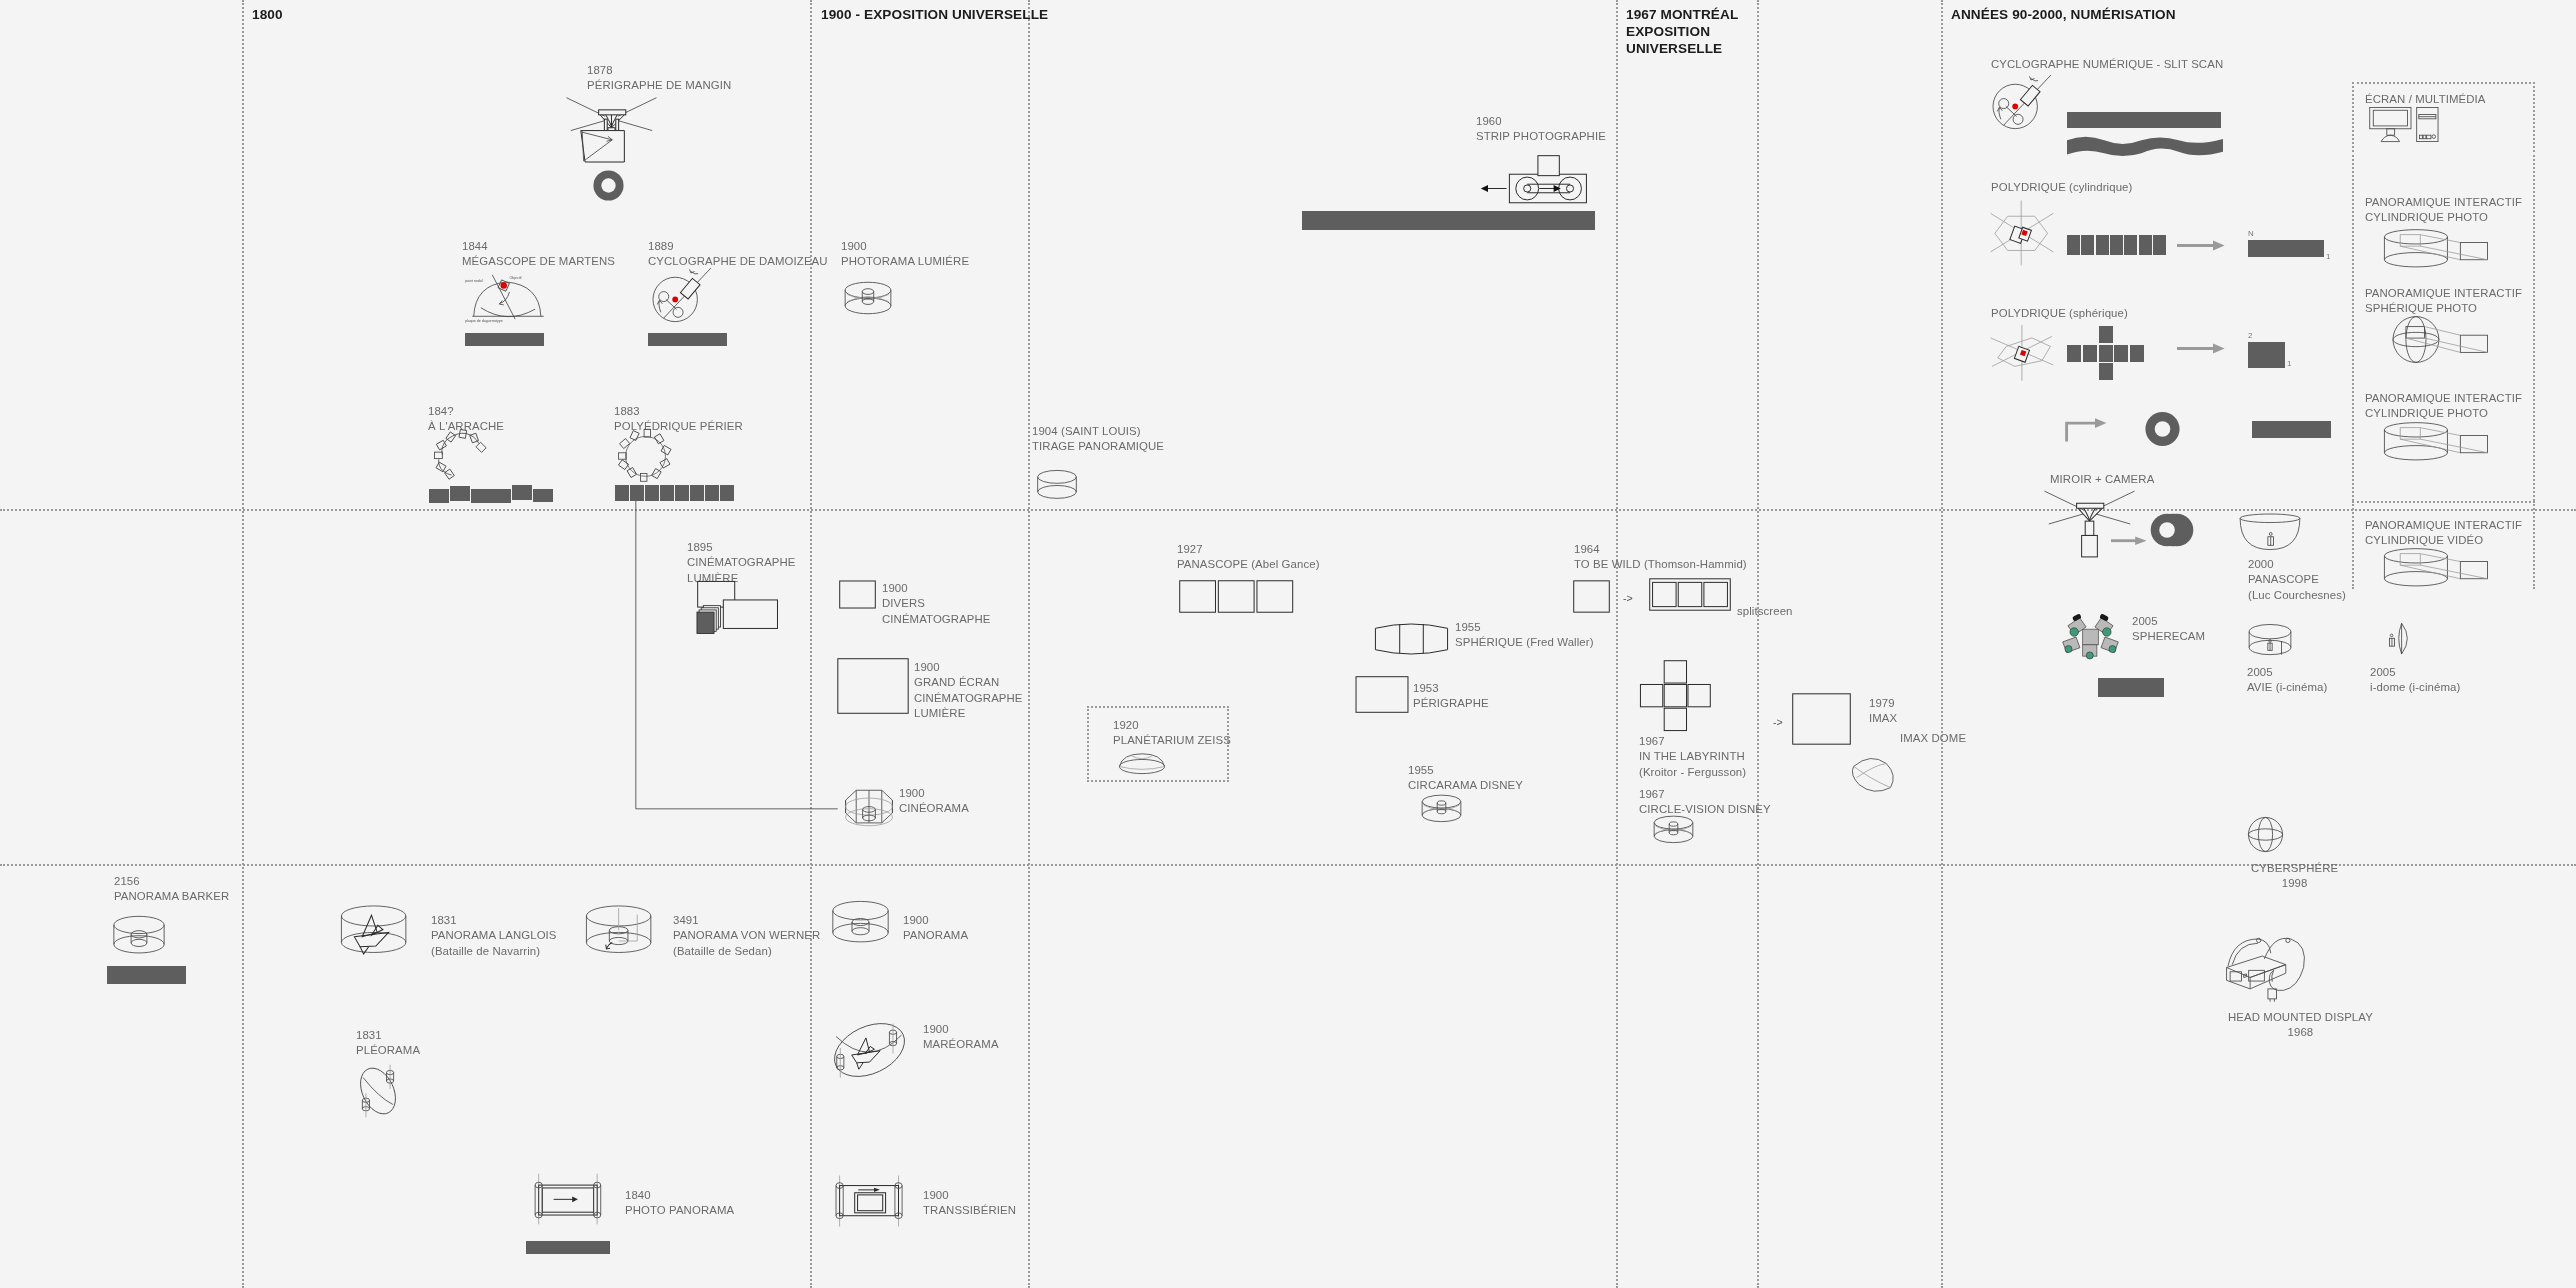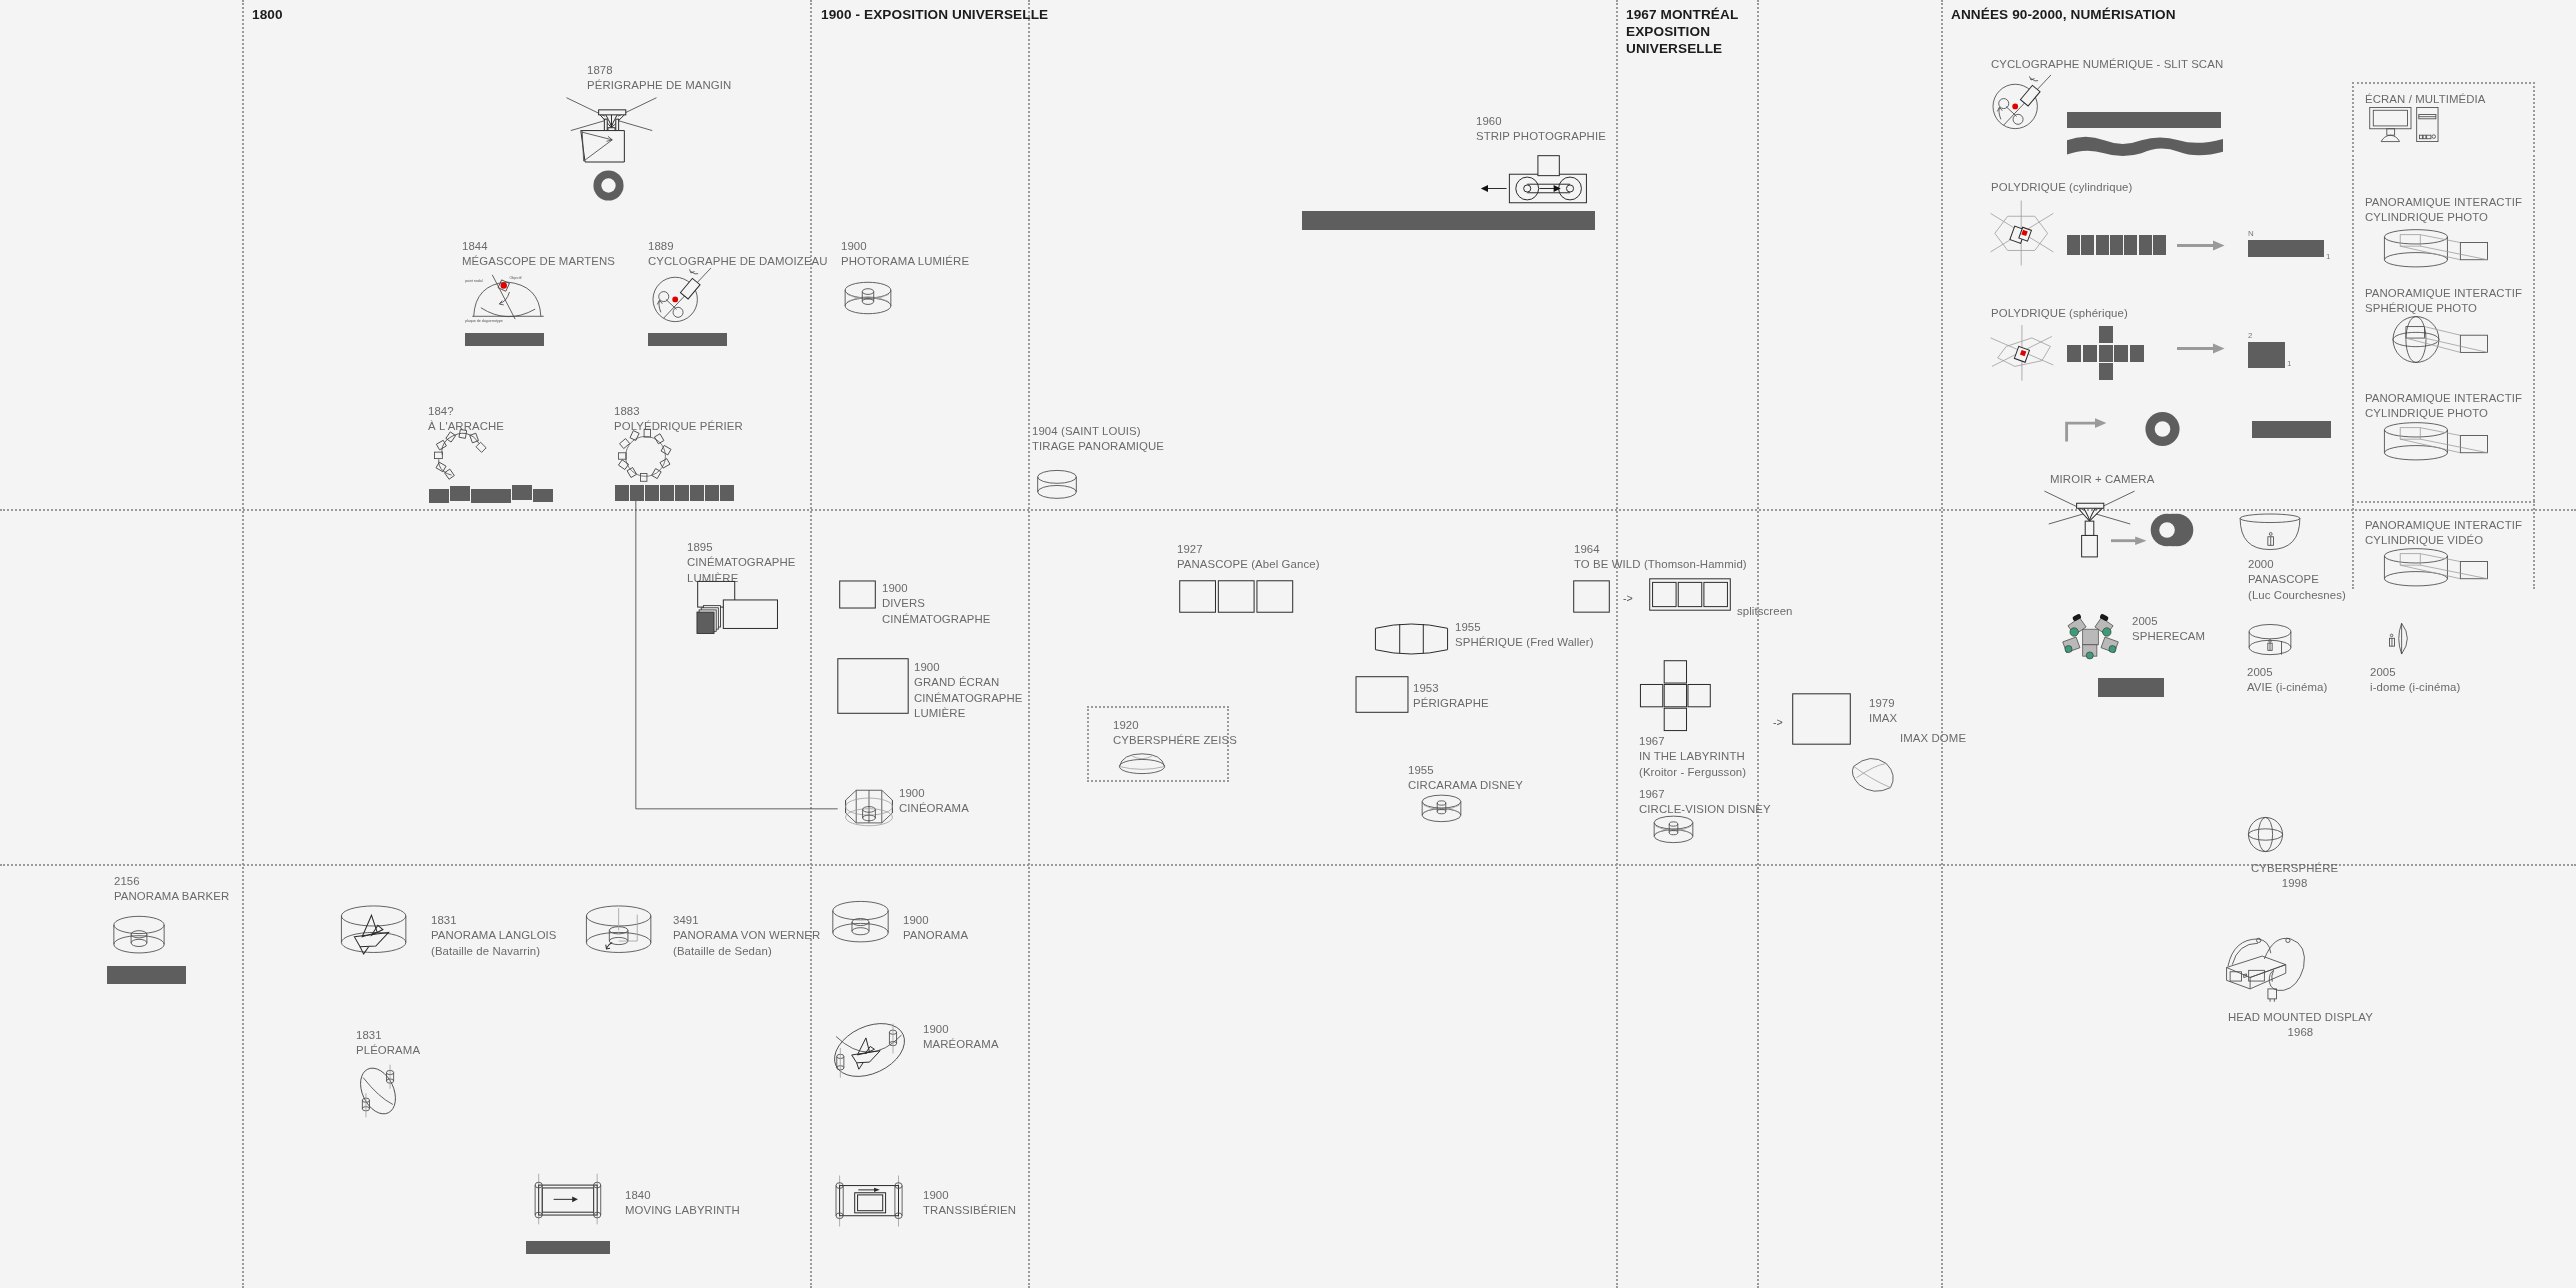--- a/index.html
+++ b/index.html
@@ -323,21 +323,21 @@
     <svg width="118" height="33" viewBox="0 0 165 46">
       <rect class="fillw" x="1" y="1" width="50" height="44"></rect>
       <rect class="fillw" x="55" y="1" width="50" height="44"></rect>
       <rect class="fillw" x="109" y="1" width="50" height="44"></rect>
     </svg>
   </div>
 
   <div class="dot-box" style="left:1087px;top:706px;width:138px;height:72px"></div>
   <div class="item" style="left:1113px;top:718px">
     <div class="lbl">1920</div>
-    <div class="lbl">CYBERSPHÉRE ZEISS</div>
+    <div class="lbl">PLANÉTARIUM ZEISS</div>
   </div>
   <div class="item" style="left:1116px;top:751px">
     <svg width="52" height="24" viewBox="0 0 72 34">
       <path class="st2" d="M4 22 Q8 4 36 4 Q64 4 68 22"></path>
       <ellipse class="st2" cx="36" cy="22" rx="32" ry="10"></ellipse>
       <path class="stl" d="M4 22 Q36 30 68 22"></path>
       <path class="stl" d="M20 6 Q36 16 52 6"></path>
     </svg>
   </div>
 
@@ -604,21 +604,21 @@
           <ellipse cx="97" cy="60" rx="5" ry="4"></ellipse>
         <line x1="92" y1="18" x2="92" y2="60"></line>
           <line x1="102" y1="18" x2="102" y2="60"></line>
       </g>
       <line class="st" x1="36" y1="38" x2="64" y2="38"></line>
       <path d="M70 38 L62 34 L62 42 Z" fill="#2b2b2b"></path>
     </svg>
   </div>
   <div class="item" style="left:625px;top:1188px">
     <div class="lbl">1840</div>
-    <div class="lbl">MOVING LABYRINTH</div>
+    <div class="lbl">PHOTO PANORAMA</div>
   </div>
   <div class="bar" style="left:526px;top:1241px;width:84px;height:13px"></div>
 
   <div class="item" style="left:831px;top:1174px">
     <svg width="79" height="54" viewBox="0 0 110 75">
       <line class="stl" x1="12" y1="2" x2="12" y2="73"></line>
       <line class="stl" x1="94" y1="2" x2="94" y2="73"></line>
       <rect class="fillw" x="12" y="16" width="82" height="42"></rect>
       <rect class="fillw" x="33" y="26" width="43" height="28"></rect>
       <rect class="fillw" x="37" y="29" width="35" height="22"></rect>

